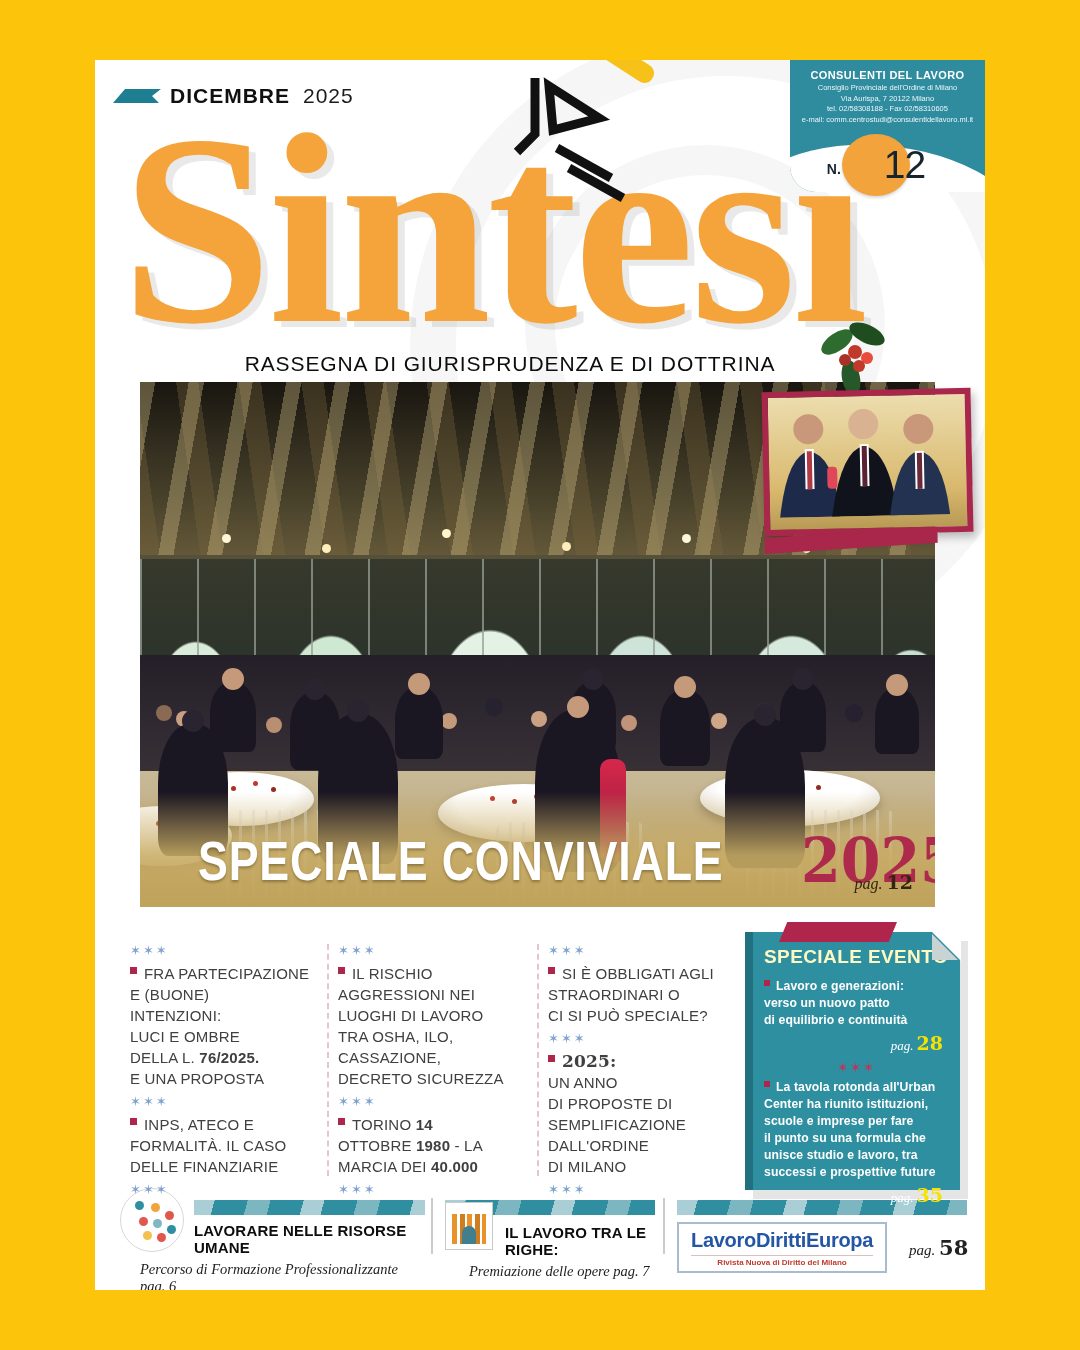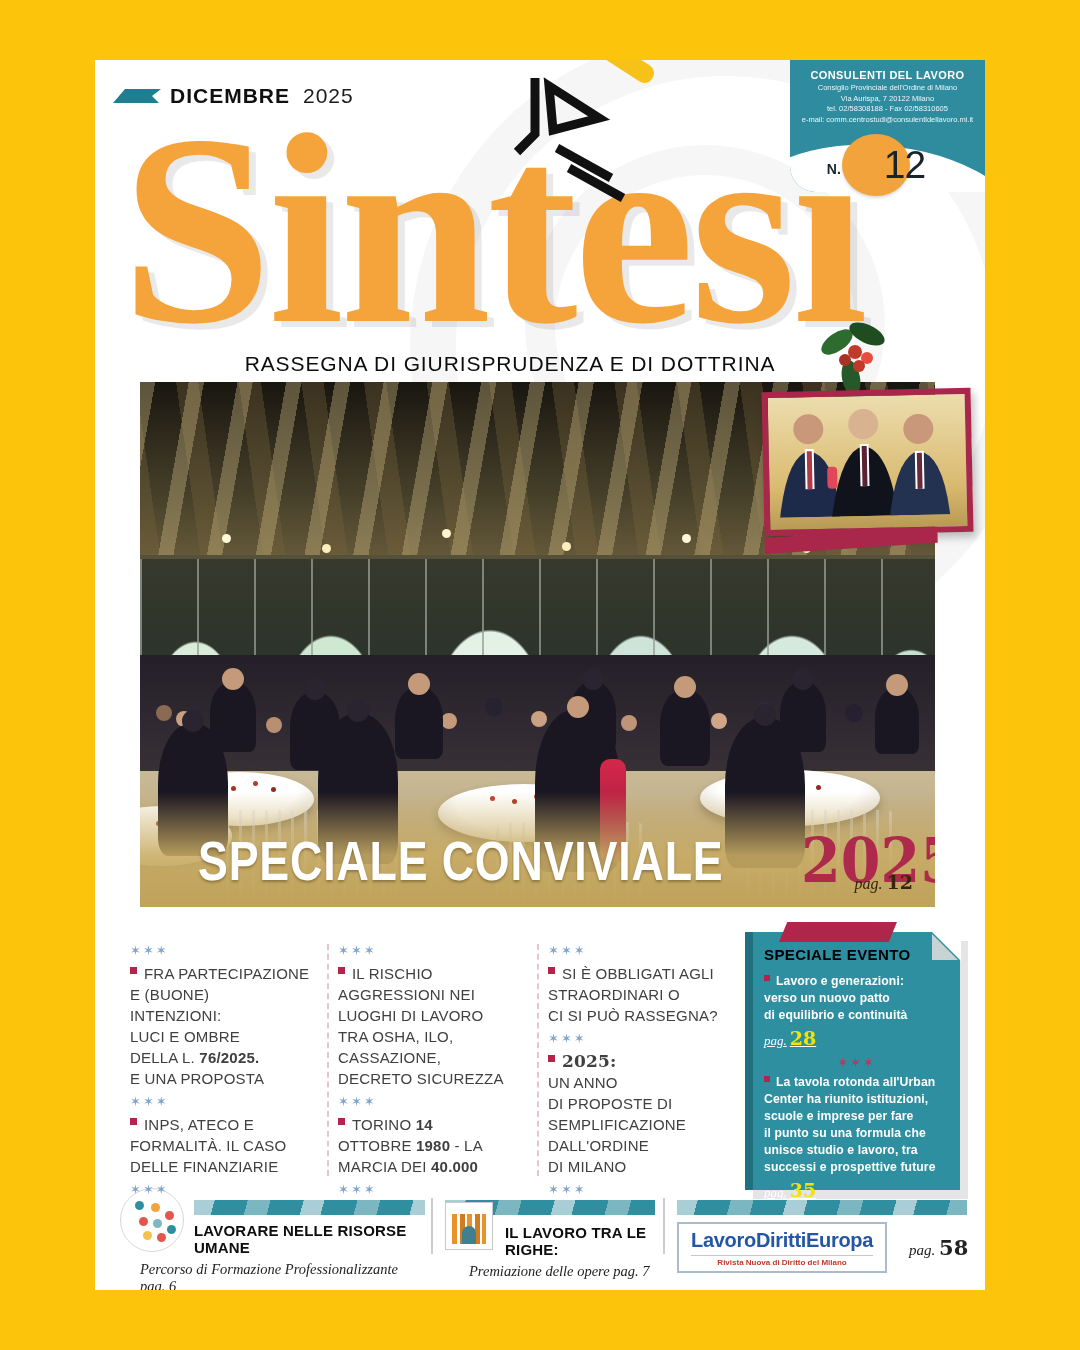--- a/index.html
+++ b/index.html
@@ -111,24 +111,24 @@
   
   .note{position:absolute;left:650px;top:872px;width:215px;height:258px;background:#2E8FA0;
      border-left:8px solid #20707F;box-shadow:8px 9px 0 rgba(0,0,0,0.10);z-index:3;
      padding:14px 11px 8px 11px;box-sizing:border-box;}
   .note-fold-white{position:absolute;top:-1px;right:-1px;width:0;height:0;
      border-top:30px solid #ffffff;border-left:30px solid transparent;}
   .note-fold-gray{position:absolute;top:0;right:0;width:0;height:0;
      border-bottom:26px solid #c9d3d3;border-right:26px solid transparent;transform:translate(-2px,2px);}
   .note-ribbon{position:absolute;top:-10px;left:26px;width:118px;height:20px;background:#B0254C;
      clip-path:polygon(7% 0, 100% 0, 93% 100%, 0 100%);}
-  .note-title{color:#000000;font-size:15px;font-weight:700;letter-spacing:0.4px;margin-bottom:10px;}
+  .note-title{color:#fef9c3;font-size:19px;font-weight:700;letter-spacing:0.4px;margin-bottom:10px;}
   .note-line{color:#ffffff;font-size:12.2px;font-weight:700;line-height:17px;letter-spacing:0.1px;white-space:nowrap;}
   .note-bullet{display:inline-block;width:6px;height:6px;background:#B0254C;margin-right:6px;vertical-align:4px;}
-  .note-pag{margin:3px 6px 6px 0;color:#fff;text-decoration:underline;}
+  .note-pag{text-align:right;margin:3px 6px 6px 0;color:#fff;}
   .note-pag .pl{font-family:"Liberation Serif",serif;font-style:italic;font-size:13px;}
   .note-pag .pn{font-family:"DejaVu Serif",serif;font-weight:700;font-size:19px;color:#F6E200;margin-left:3px;}
 
   
   .ribbon{position:absolute;height:15px;
      background:repeating-linear-gradient(105deg,#a9ced6 0 20px,#2f8fa0 20px 52px,#7cb6c1 52px 74px,#2f8fa0 74px 106px);}
   .fsep{position:absolute;top:1138px;height:56px;border-left:2px solid #cccccc;}
   .fsec{position:absolute;top:1128px;}
   .f-title{font-size:15px;font-weight:700;color:#0d0d0d;letter-spacing:0.2px;}
   .f-sub{font-family:"Liberation Serif",serif;font-style:italic;font-size:14.5px;color:#222;margin-top:5px;}
@@ -280,21 +280,21 @@
       <div class="stars">✶✶✶</div>
       <div class="toc-line"><span class="bullet"></span>TORINO <b>14</b></div>
       <div class="toc-line">OTTOBRE <b>1980</b> - LA</div>
       <div class="toc-line">MARCIA DEI <b>40.000</b></div>
       <div class="stars">✶✶✶</div>
     </div>
   <div class="toc-col" id="toc-col-2" style="left:453px;top:878px;">
       <div class="stars">✶✶✶</div>
       <div class="toc-line"><span class="bullet"></span>SI È OBBLIGATI AGLI</div>
       <div class="toc-line">STRAORDINARI O</div>
-      <div class="toc-line">CI SI PUÒ RASSEGNA?</div>
+      <div class="toc-line">CI SI PUÒ SPECIALE?</div>
       <div class="stars">✶✶✶</div>
       <div class="toc-line serif"><span class="bullet"></span><b>2025:</b></div>
       <div class="toc-line">UN ANNO</div>
       <div class="toc-line">DI PROPOSTE DI</div>
       <div class="toc-line">SEMPLIFICAZIONE</div>
       <div class="toc-line">DALL'ORDINE</div>
       <div class="toc-line">DI MILANO</div>
       <div class="stars">✶✶✶</div>
     </div>
   <div class="vsep" style="left:232px;"></div>

